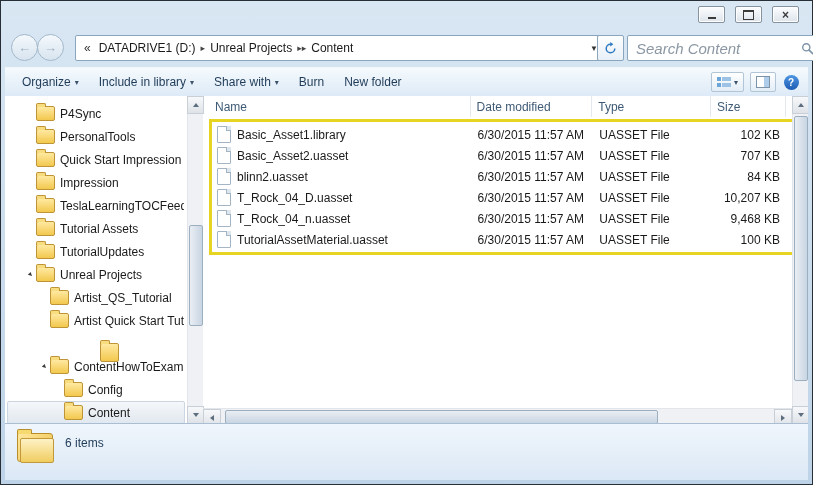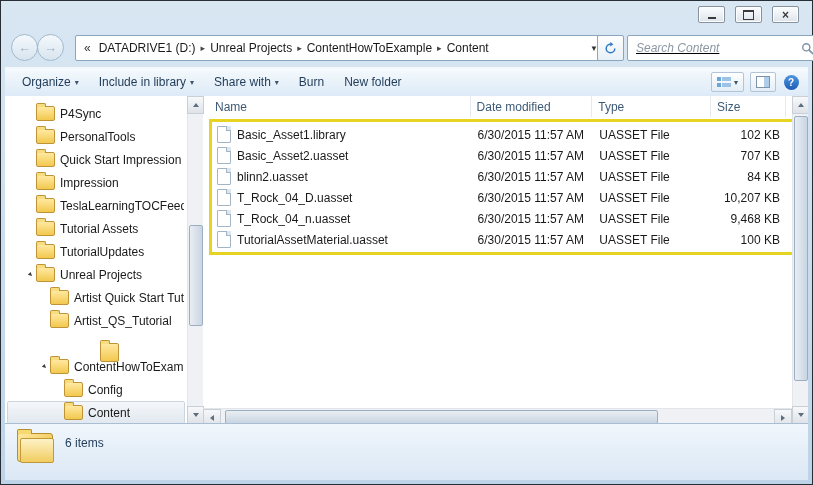--- a/index.html
+++ b/index.html
@@ -28,21 +28,21 @@
   .overflow{color:#333;margin:0 3px;}
   .crumbs{display:flex;align-items:center;white-space:nowrap;text-align:center;}
   .crumb{padding:0 5px;}
   .crumb-sep{color:#444;font-size:9px;}
   .addr-dd{margin-left:auto;font-size:8px;color:#333;padding:0 3px;}
   .refresh-btn{position:absolute;left:592px;top:1px;width:25px;height:24px;background:linear-gradient(#fdfefe,#e8f0f8);
                border:1px solid #8aa6bf;border-radius:2px;display:flex;align-items:center;justify-content:center;}
   .searchbox{position:absolute;left:622px;top:1px;width:180px;height:24px;background:#fff;
              border:1px solid #8aa6bf;border-radius:2px;display:flex;align-items:center;padding:0 6px;}
   .search-input{flex:1;border:none;outline:none;min-width:0;background:transparent;
-                font-family:"Liberation Sans",sans-serif;font-size:12px;color:#000000;text-decoration:underline;}
+                font-family:"Liberation Sans",sans-serif;font-size:15px;color:#000000;}
   .search-input::placeholder{color:#8b97a3;font-style:italic;}
 
   
   .toolbar{position:absolute;top:66px;left:4px;right:4px;height:28px;display:flex;align-items:center;
            background:linear-gradient(#f5fafd,#ddeaf7);border-top:1px solid #f2f7fc;border-bottom:1px solid #c2d2e2;padding:0 8px;}
   .tb-left{display:flex;align-items:center;gap:2px;}
   .tb-item{display:flex;align-items:center;gap:4px;padding:4px 9px;border-radius:2px;color:#1f3b57;}
   .dd{font-size:8px;color:#3c536b;}
   .tb-right{margin-left:auto;display:flex;align-items:center;gap:6px;}
   .views-btn,.preview-btn{display:flex;align-items:center;gap:3px;padding:3px 5px;border:1px solid #b2c5d6;
@@ -141,21 +141,20 @@
           <span>→</span>
         </div>
     </div>
     <div class="addressbar">
       <span class="overflow">«</span>
       <span class="crumbs">
           <span class="crumb">DATADRIVE1 (D:)</span>
           <span class="crumb-sep">▸</span>
           <span class="crumb">Unreal Projects</span>
           <span class="crumb-sep">▸</span>
-          <span class="crumb">ContentHowToExample</span>
           <span class="crumb-sep">▸</span>
           <span class="crumb">Content</span>
         </span>
       <span class="addr-dd">▼</span>
     </div>
     <div class="refresh-btn">
       <svg width="13" height="13" viewBox="0 0 13 13">
           <path d="M10.8 6.5 A4.3 4.3 0 1 1 6.5 2.2" fill="none" stroke="#2e7ac2" stroke-width="1.5"></path>
           <polygon points="6.2,0 6.2,4.6 9.4,2.3" fill="#2e7ac2"></polygon>
         </svg>
@@ -250,26 +249,26 @@
           <span class="sb-label">TutorialUpdates</span>
         </div>
         <div class="sb-item" style="padding-left: 18px;">
           <span class="sb-tri rot">▸</span>
           <span class="folder-icon"></span>
           <span class="sb-label">Unreal Projects</span>
         </div>
         <div class="sb-item" style="padding-left: 32px;">
           <span class="sb-tri"></span>
           <span class="folder-icon"></span>
+          <span class="sb-label">Artist_QS_Tutorial</span>
+        </div>
+        <div class="sb-item" style="padding-left: 32px;">
+          <span class="sb-tri"></span>
+          <span class="folder-icon"></span>
           <span class="sb-label">Artist Quick Start Tut</span>
-        </div>
-        <div class="sb-item" style="padding-left: 32px;">
-          <span class="sb-tri"></span>
-          <span class="folder-icon"></span>
-          <span class="sb-label">Artist_QS_Tutorial</span>
         </div>
         <div class="sb-item" style="padding-left: 32px; flex-direction: column;">
           <span class="sb-tri"></span>
           <span class="folder-icon"></span>
           <span class="sb-label">ArtistQS_QA1</span>
         </div>
         <div class="sb-item" style="padding-left: 32px;">
           <span class="sb-tri rot">▸</span>
           <span class="folder-icon"></span>
           <span class="sb-label">ContentHowToExam</span>

